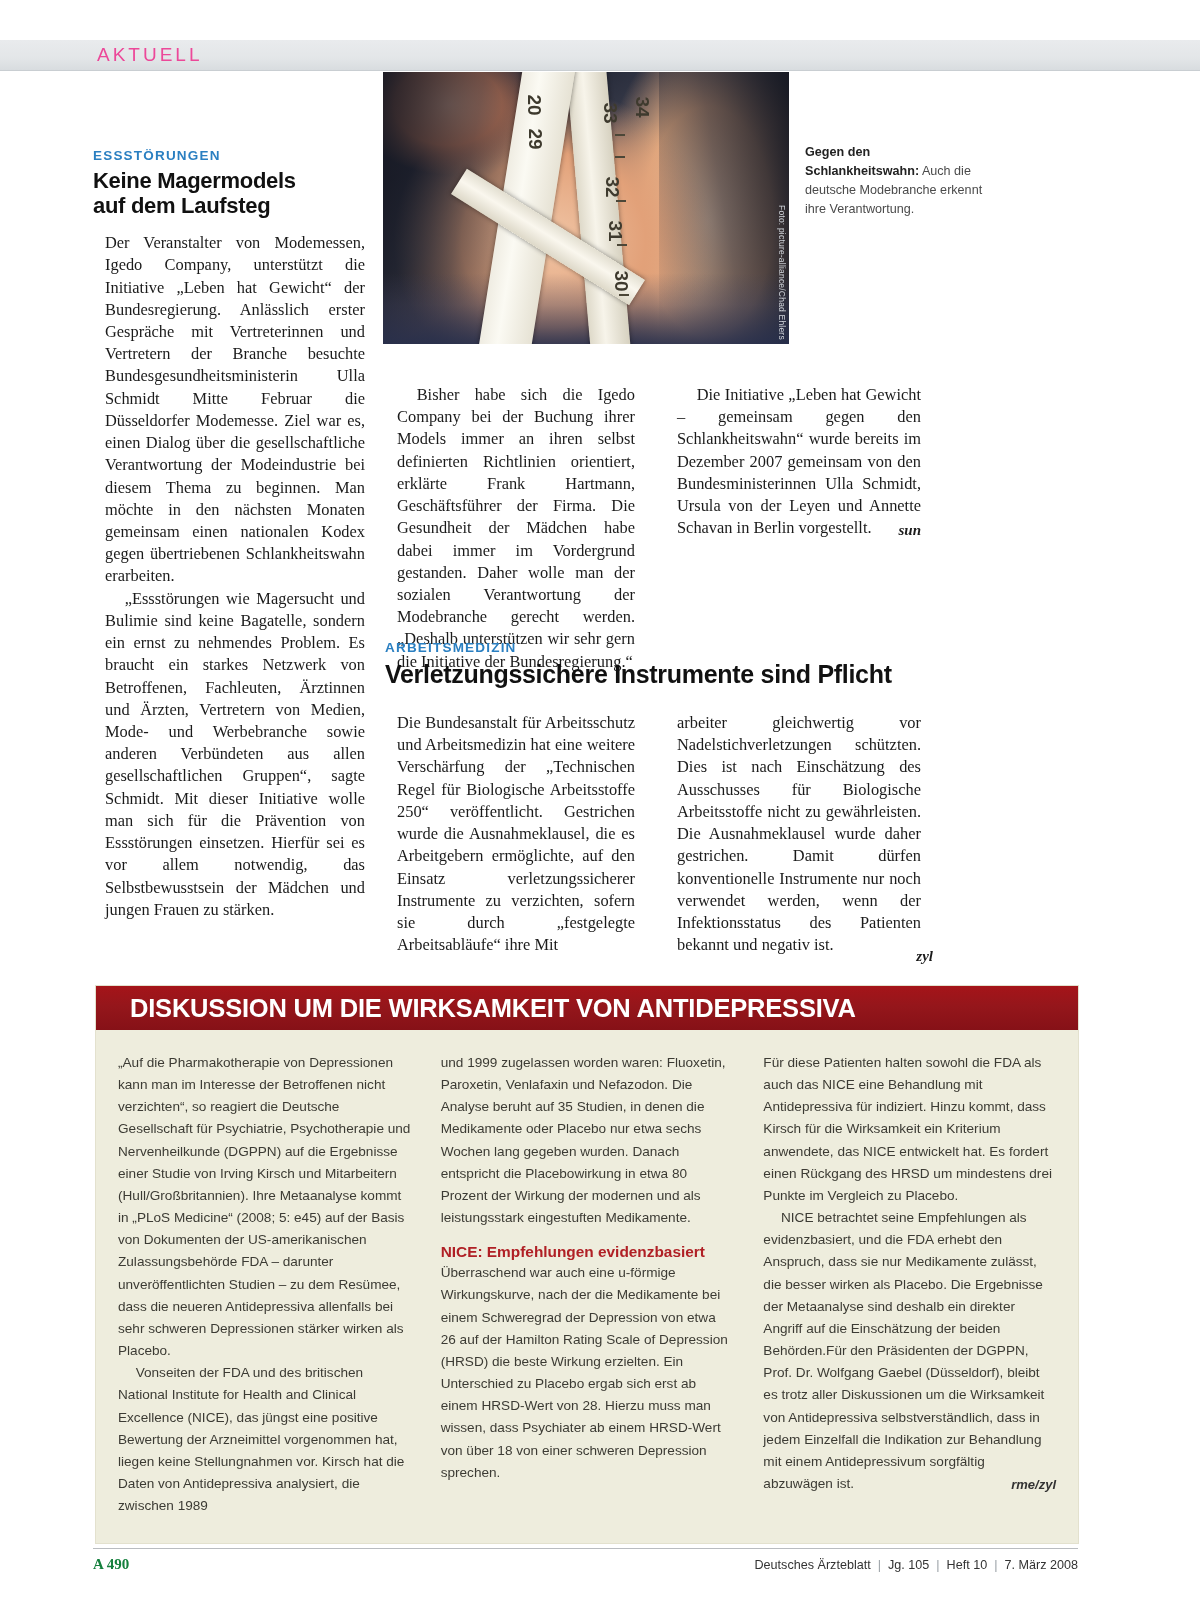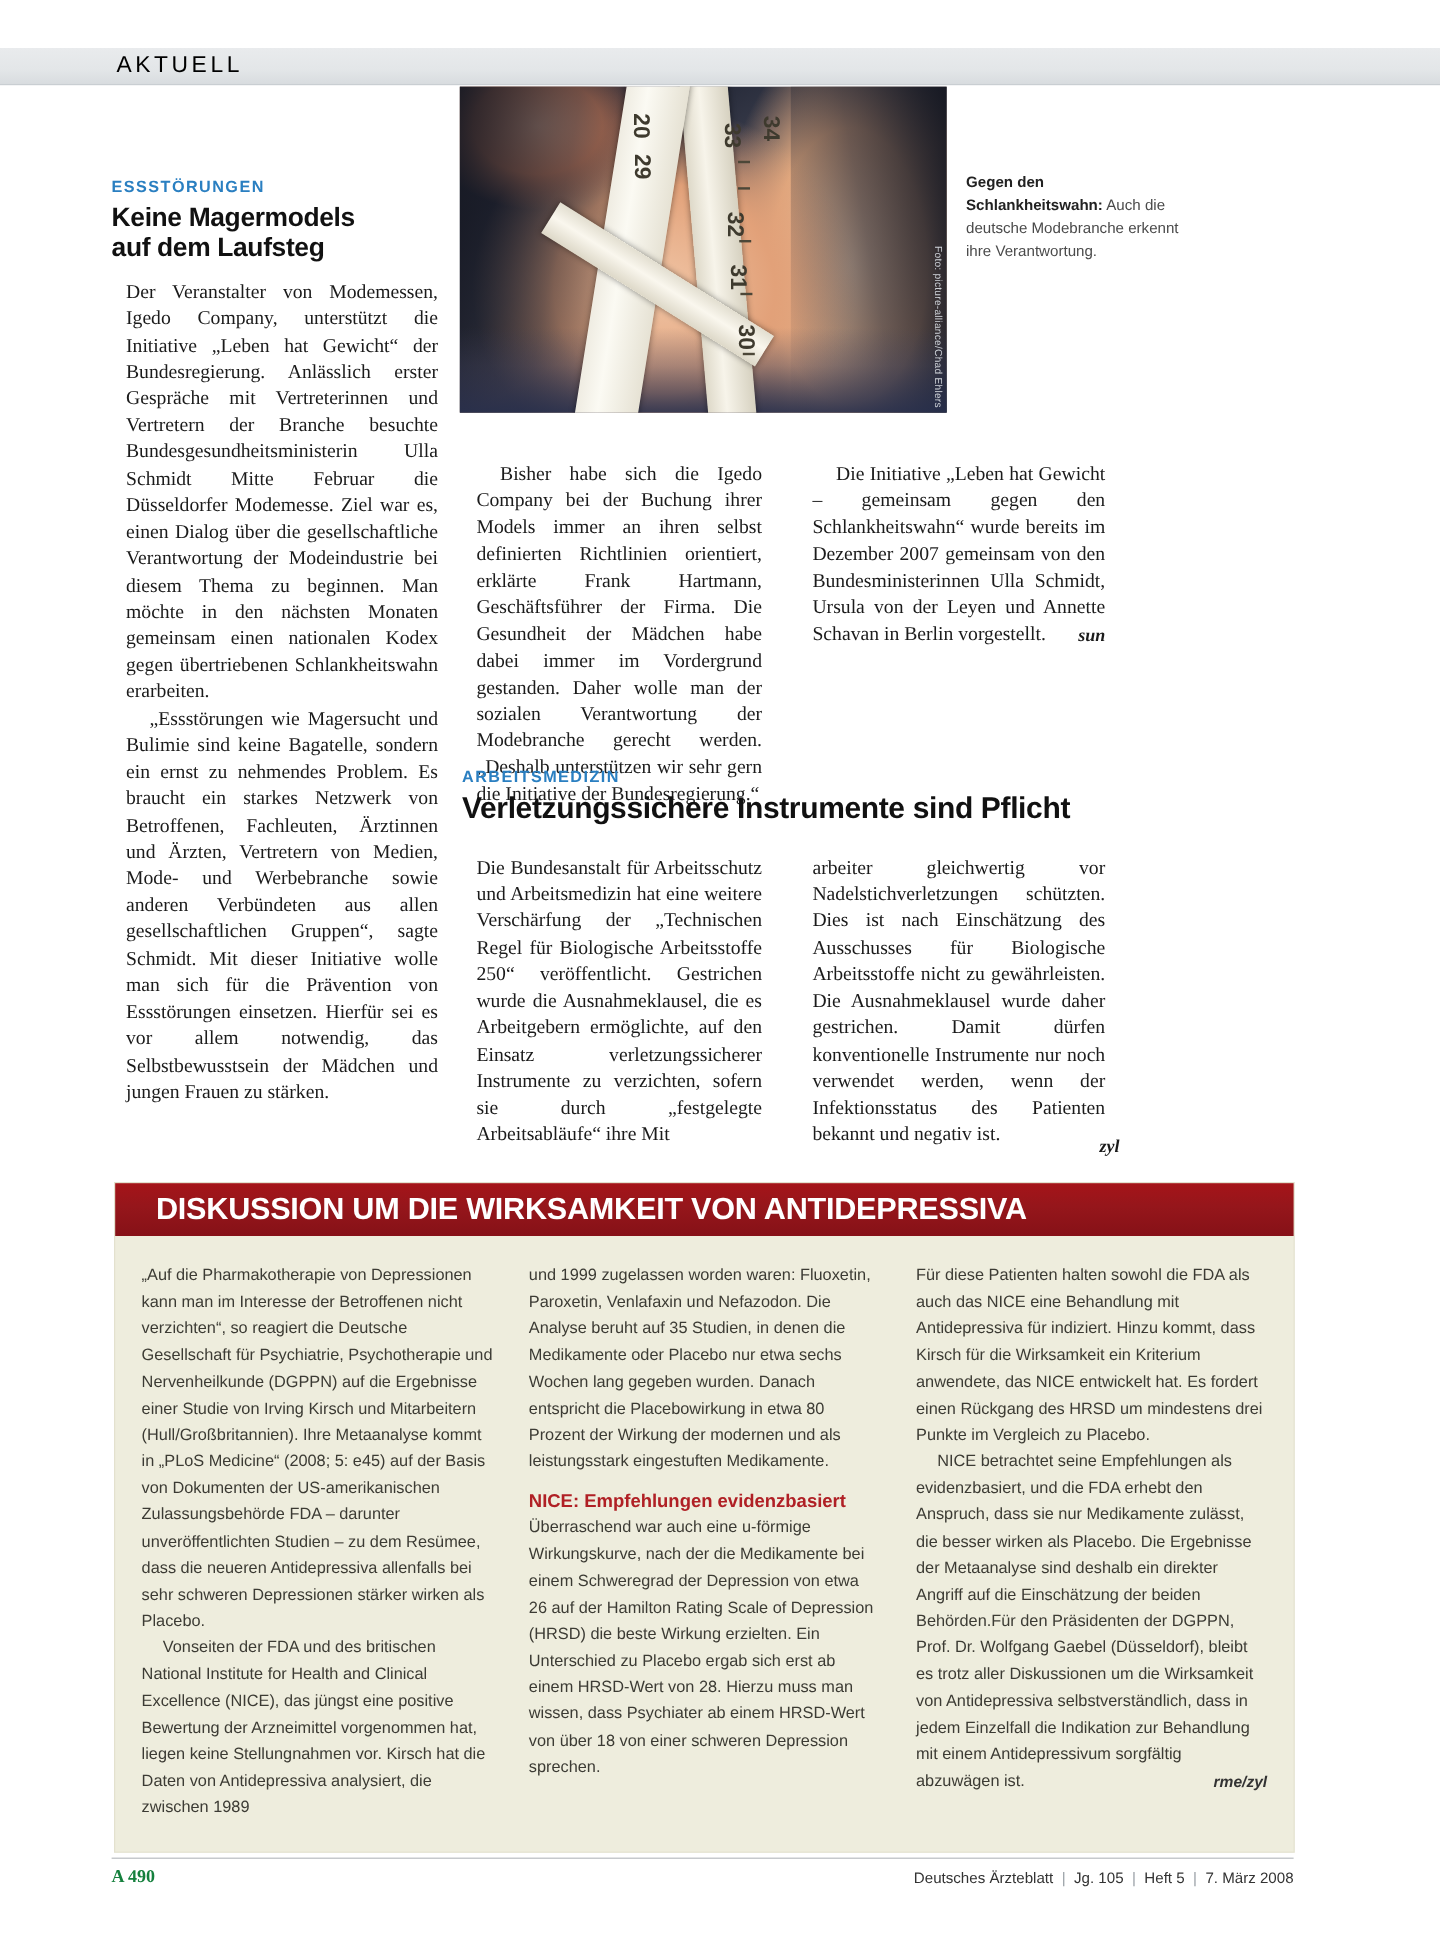--- a/index.html
+++ b/index.html
@@ -25,21 +25,21 @@
     height: 30px;
     background: linear-gradient(to bottom, #e9ebed 0%, #e3e6e8 60%, #d8dcdf 100%);
   }
   .runninghead-label {
     position: absolute;
     left: 97px;
     top: 44px;
     font-family: "Liberation Sans", sans-serif;
     font-size: 19px;
     letter-spacing: 3px;
-    color: #000000;
+    color: #ec4899;
     font-weight: 400;
   }
   .runninghead-rule {
     position: absolute;
     left: 0;
     top: 70px;
     width: 1200px;
     height: 1px;
     background: #c9ced2;
   }
@@ -383,16 +383,16 @@
   </div>
 </div>
 
 <div class="footer-rule"></div>
 <div class="folio">A 490</div>
 <div class="footer-right">
   <span>Deutsches Ärzteblatt</span>
   <span class="footer-sep">|</span>
   <span>Jg. 105</span>
   <span class="footer-sep">|</span>
-  <span>Heft 5</span>
+  <span>Heft 10</span>
   <span class="footer-sep">|</span>
   <span>7. März 2008</span>
 </div>
 
 </body></html>

